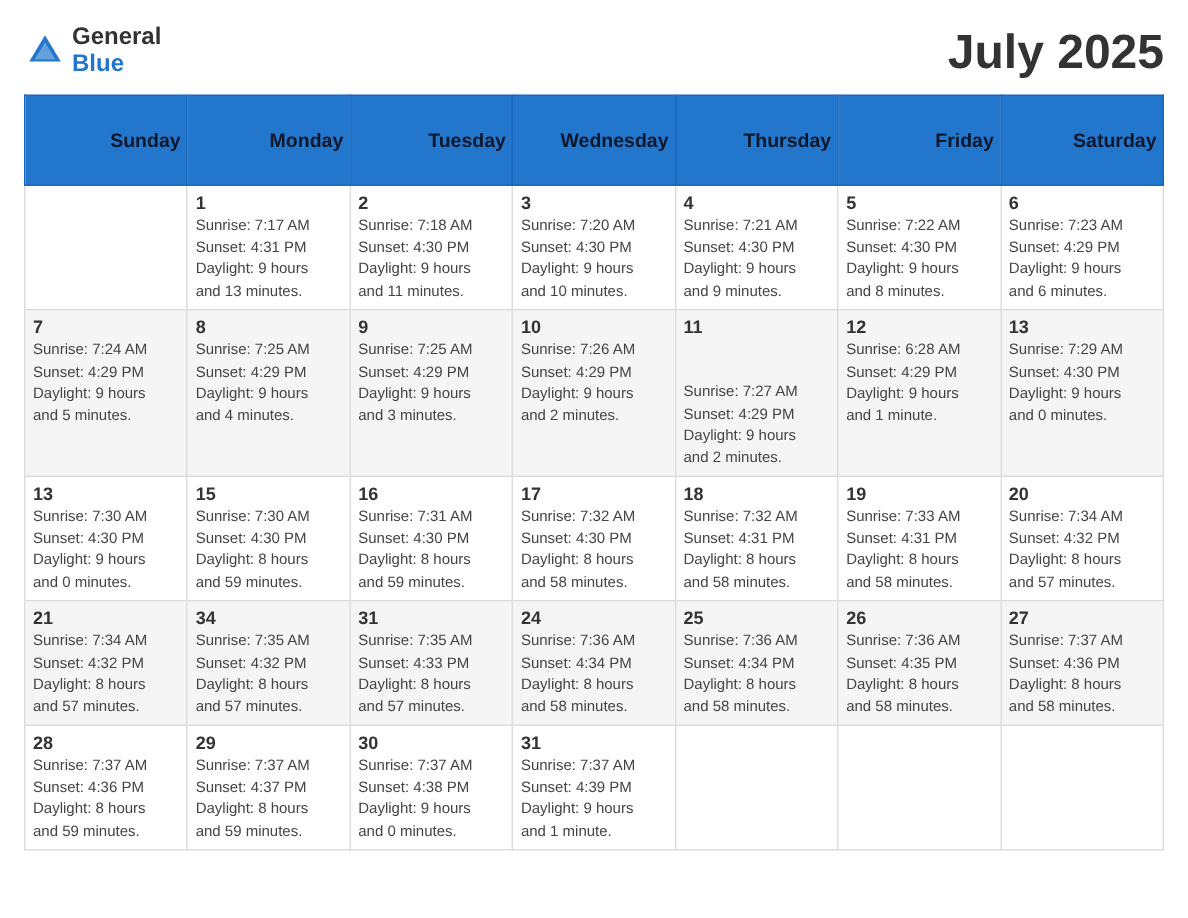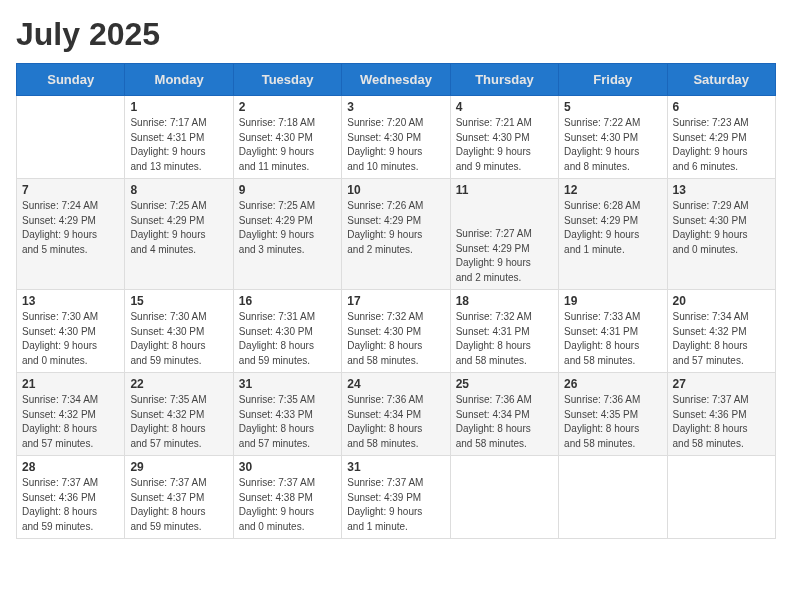--- a/index.html
+++ b/index.html
@@ -52,25 +52,25 @@
       font-size: 14px;
       color: #555;
     }
     .calendar {
       width: 100%;
       border-collapse: collapse;
       border: 1px solid #ccc;
     }
     .calendar th {
       background: #2277cc;
-      color: #e5e5e5;
+      color: #0f172a;
       font-size: 13px;
       font-weight: bold;
-      padding: 8px 4px;
-      text-align: center;
+      padding: 22px 4px;
+      text-align: right;
       border: 1px solid #1a66bb;
     }
     .calendar td {
       vertical-align: top;
       border: 1px solid #ddd;
       padding: 4px 5px;
       font-size: 10.5px;
       color: #333;
       min-height: 80px;
       width: calc(100% / 7);
@@ -93,20 +93,30 @@
       color: #444;
     }
     .empty-cell {
       background: #fff !important;
     }
   </style>
 </head>
 <body>
 
 <div class="header">
+  <div class="logo">
+    <svg class="logo-icon" viewBox="0 0 40 40">
+      <polygon points="20,5 35,30 5,30" fill="#2277cc"></polygon>
+      <polygon points="20,12 30,28 10,28" fill="#fff" opacity="0.3"></polygon>
+    </svg>
+    <div class="logo-text">
+      <span class="logo-general">General</span>
+      <span class="logo-blue">Blue</span>
+    </div>
+  </div>
   <div class="title-area">
     <div class="month-title">July 2025</div>
   </div>
 </div>
 
 <table class="calendar">
   <thead>
     <tr>
     <th>Sunday</th>
         <th>Monday</th>
@@ -309,21 +319,21 @@
         <td>
           <span class="day-number">21</span>
           <div class="day-info">
             <span style="display: block;">Sunrise: 7:34 AM</span>
             <span style="display: block;">Sunset: 4:32 PM</span>
             <span style="display: block;">Daylight: 8 hours</span>
             <span style="display: block;">and 57 minutes.</span>
           </div>
         </td>
         <td>
-          <span class="day-number">22</span>
+          <span class="day-number">34</span>
           <div class="day-info">
             <span style="display: block;">Sunrise: 7:35 AM</span>
             <span style="display: block;">Sunset: 4:32 PM</span>
             <span style="display: block;">Daylight: 8 hours</span>
             <span style="display: block;">and 57 minutes.</span>
           </div>
         </td>
         <td>
           <span class="day-number">31</span>
           <div class="day-info">

